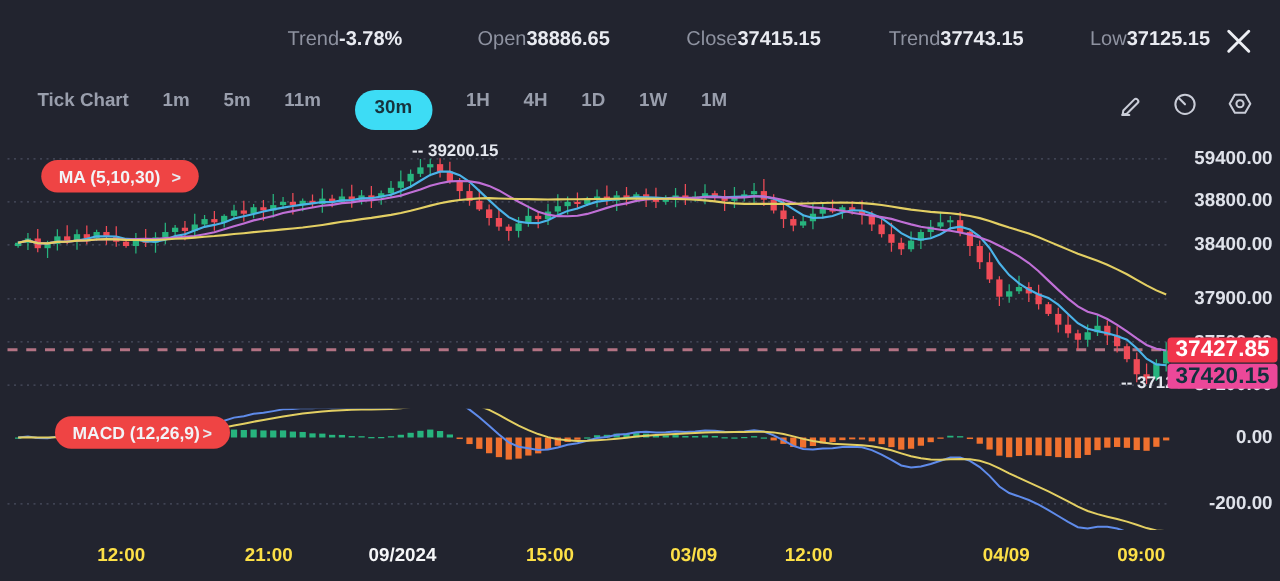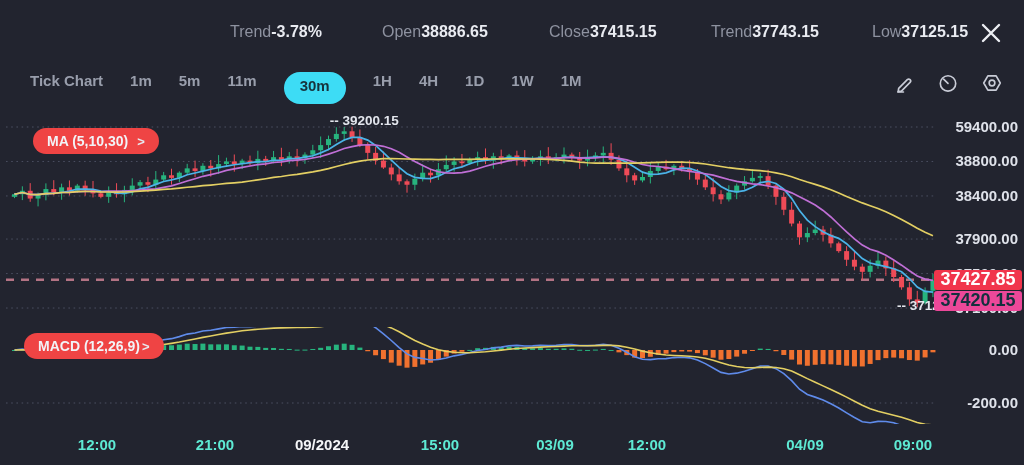--- a/index.html
+++ b/index.html
@@ -13,21 +13,21 @@
   .close-btn{position:absolute;left:976px;top:18px;width:30px;height:30px;cursor:pointer;}
   
   .toolbar{position:absolute;left:30px;top:72px;height:32px;display:flex;gap:27px;}
   .tf{color:#999eac;font-size:15px;font-weight:600;white-space:nowrap;cursor:pointer;}
   .tf.active{background:#3ddcf5;color:#17333d;padding:5px 16px;border-radius:16px;}
   .tool-icons{position:absolute;top:72px;left:893px;display:flex;gap:22px;align-items:center;}
   .tool-icons svg{display:block;cursor:pointer;}
   
   svg#chart-svg{position:absolute;left:0;top:0;z-index:1;}
   .axis-price{position:absolute;z-index:2;left:938px;width:80px;text-align:right;font-size:15px;font-weight:600;color:#dfe2ea;white-space:nowrap;}
-  .axis-time{position:absolute;z-index:2;top:436px;transform:translateX(-50%);font-size:15px;font-weight:600;color:#5eead4;white-space:nowrap;}
+  .axis-time{position:absolute;z-index:2;top:436px;transform:translateX(-50%);font-size:15px;font-weight:600;color:#fde047;white-space:nowrap;}
   .axis-time.bold{color:#f5f6f8;font-weight:700;}
   .pill{position:absolute;z-index:2;background:#ef4444;border-radius:14px;display:flex;align-items:center;gap:9px;padding:0 14px;height:26px;color:#f2f3f7;font-size:14px;font-weight:700;cursor:pointer;}
   .pill .chev{font-size:13px;font-weight:700;color:#e7e9ef;}
   .annot{position:absolute;z-index:2;font-size:13.5px;font-weight:600;color:#e3e6ed;white-space:nowrap;}
   .tag{position:absolute;z-index:3;left:934px;width:88px;height:20px;border-radius:3px;display:flex;align-items:center;justify-content:center;font-size:18px;font-weight:700;}
   .tag.down{background:#f1354c;color:#ffffff;}
   .tag.last{background:#ec4899;color:#13303d;}
 </style>
 </head>
 <body>
@@ -471,21 +471,21 @@
         <polygon points="21,12 16.5,19.8 7.5,19.8 3,12 7.5,4.2 16.5,4.2"></polygon>
           <circle cx="12" cy="12" r="3.1"></circle>
       </svg>
     </span>
   </div>
 
   <div class="pill" style="left:33px;top:128px;">
     <span>MA (5,10,30)</span>
     <span class="chev">&gt;</span>
   </div>
-  <div class="pill" style="left:24px;top:333px;gap:2px;">
+  <div class="pill" style="left:44px;top:333px;gap:2px;">
     <span>MACD (12,26,9)</span>
     <span class="chev">&gt;</span>
   </div>
 
   <div class="annot" id="peak-annot" style="left: 329.7px; top: 113px;">-- 39200.15</div>
   <div class="annot" id="trough-annot" style="left: 896.9px; top: 297.852px;">-- 37125.15</div>
   <div class="tag down" id="tag-down" style="top: 269.759px;">37427.85</div>
   <div class="tag last" id="tag-last" style="top: 290.759px;">37420.15</div>
 
   <div id="axes">

